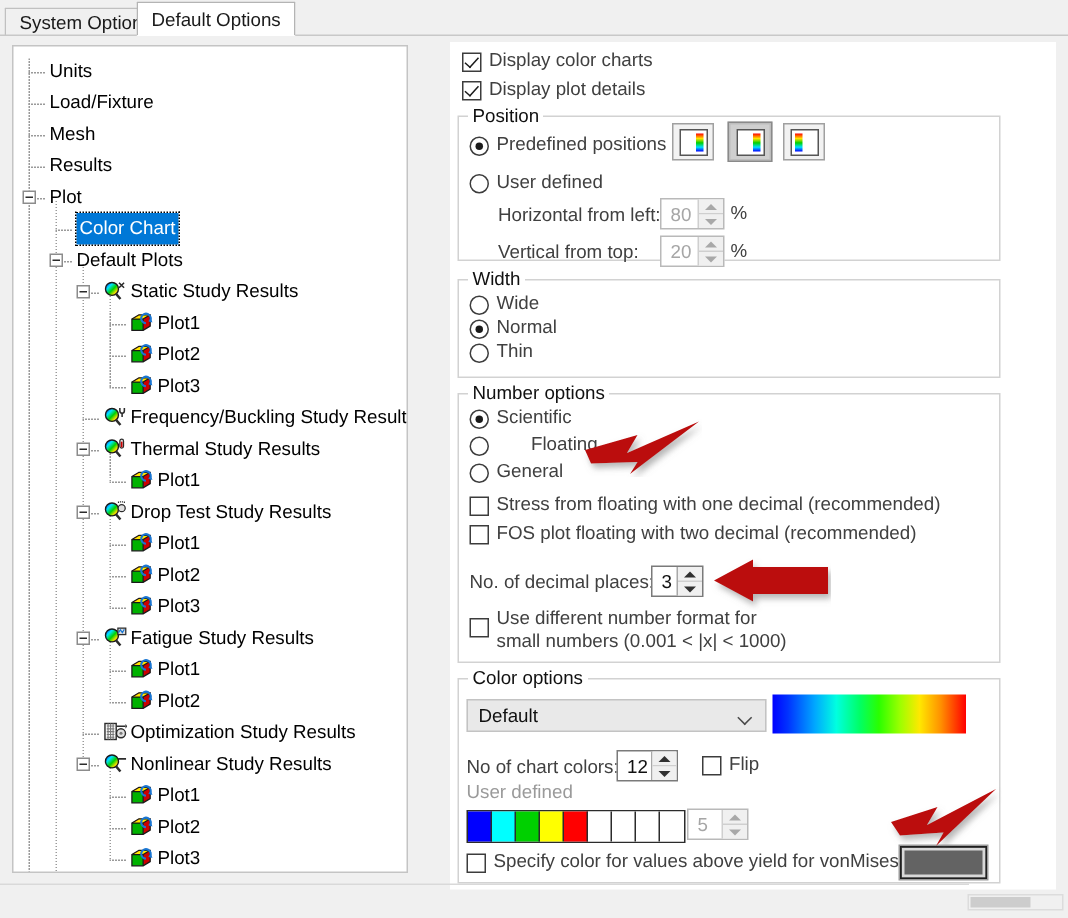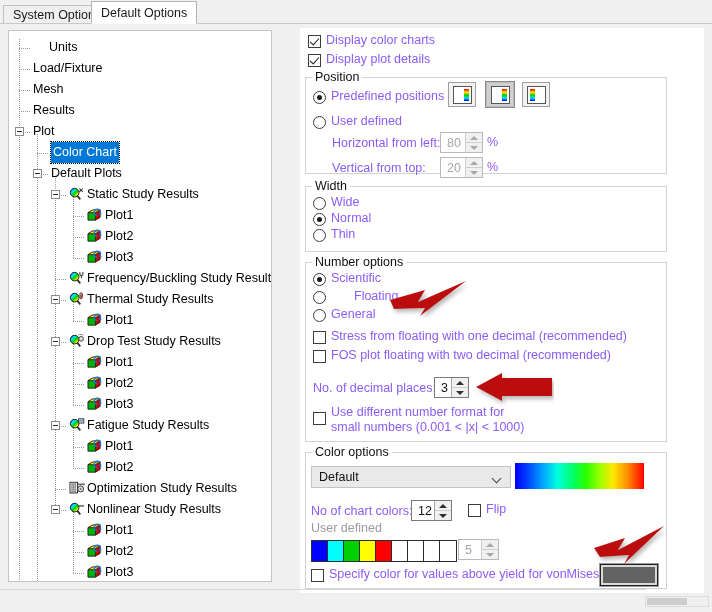--- a/index.html
+++ b/index.html
@@ -66,21 +66,21 @@
   .chk{position:absolute;width:13px;height:13px;box-sizing:border-box;
        border:1px solid #3c3c3c;background:#fff;}
   .chk.on:after{
     content:"";position:absolute;left:3px;top:0px;width:4px;height:8px;
     border:solid #1a1a1a;border-width:0 1.6px 1.6px 0;transform:rotate(42deg);
   }
   .rad{position:absolute;width:13px;height:13px;box-sizing:border-box;
        border:1px solid #3c3c3c;border-radius:50%;background:#fff;}
   .rad.on:after{content:"";position:absolute;left:3px;top:3px;width:5px;height:5px;
        border-radius:50%;background:#1a1a1a;}
-  .txt{position:absolute;white-space:nowrap;font-size:12.5px;color:#8b5cf6;}
+  .txt{position:absolute;white-space:nowrap;font-size:12.5px;color:#404040;}
   .txt.dim{color:#9a9a9a;}
 
   .group{position:absolute;box-sizing:border-box;border:1px solid #d2d2d2;}
   .group-title{position:absolute;background:#fff;padding:0 3px;font-size:12.5px;color:#101010;white-space:nowrap;}
 
   .spin{position:absolute;box-sizing:border-box;border:1px solid #7a7a7a;background:#fff;
         height:21px;display:flex;align-items:stretch;}
   .spin.dis{border-color:#b9b9b9;background:#fff;}
   .spin .val{flex:1;display:flex;align-items:center;padding-left:6px;font-size:12.5px;color:#101010;}
   .spin.dis .val{color:#a6a6a6;}
@@ -138,21 +138,21 @@
     <div class="tree" id="tree">
         <div class="vline" style="left: 10px; top: 8px; height: 576px;"></div>
         <div class="vline" style="left: 28px; top: 103px; height: 460px;"></div>
         <div class="vline" style="left: 46px; top: 145px; height: 334px;"></div>
         <div class="vline" style="left: 64px; top: 166px; height: 61px;"></div>
         <div class="vline" style="left: 64px; top: 271px; height: 19px;"></div>
         <div class="vline" style="left: 64px; top: 313px; height: 61px;"></div>
         <div class="vline" style="left: 64px; top: 397px; height: 40px;"></div>
         <div class="vline" style="left: 64px; top: 481px; height: 61px;"></div>
         <div class="hline" style="left: 10px; top: 17px; width: 11px;"></div>
-        <div class="node" style="top: 6px; position: absolute; left: 16px; right: 0px;">
+        <div class="node" style="top: 6px; position: absolute; left: 0px; right: 0px;">
           <span class="lbl" style="left: 24px;">Units</span>
         </div>
         <div class="hline" style="left: 10px; top: 38px; width: 11px;"></div>
         <div class="node" style="top: 27px; position: absolute; left: 0px; right: 0px; padding-left: 32px;">
           <span class="lbl" style="left: 24px;">Load/Fixture</span>
         </div>
         <div class="hline" style="left: 10px; top: 59px; width: 11px;"></div>
         <div class="node" style="top: 48px; position: absolute; left: 0px; right: 0px;">
           <span class="lbl" style="left: 24px;">Mesh</span>
         </div>

